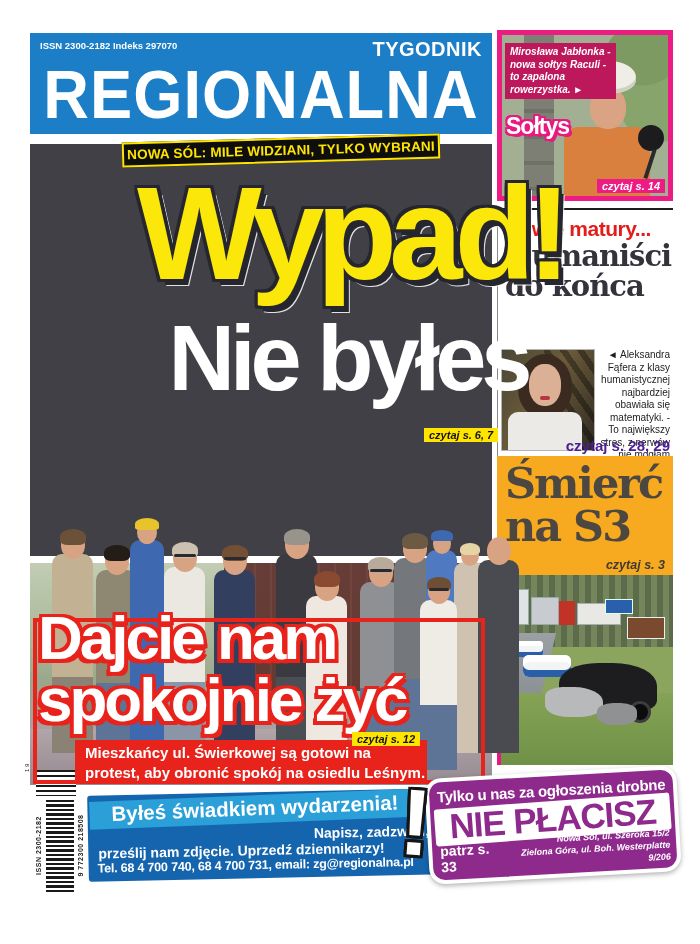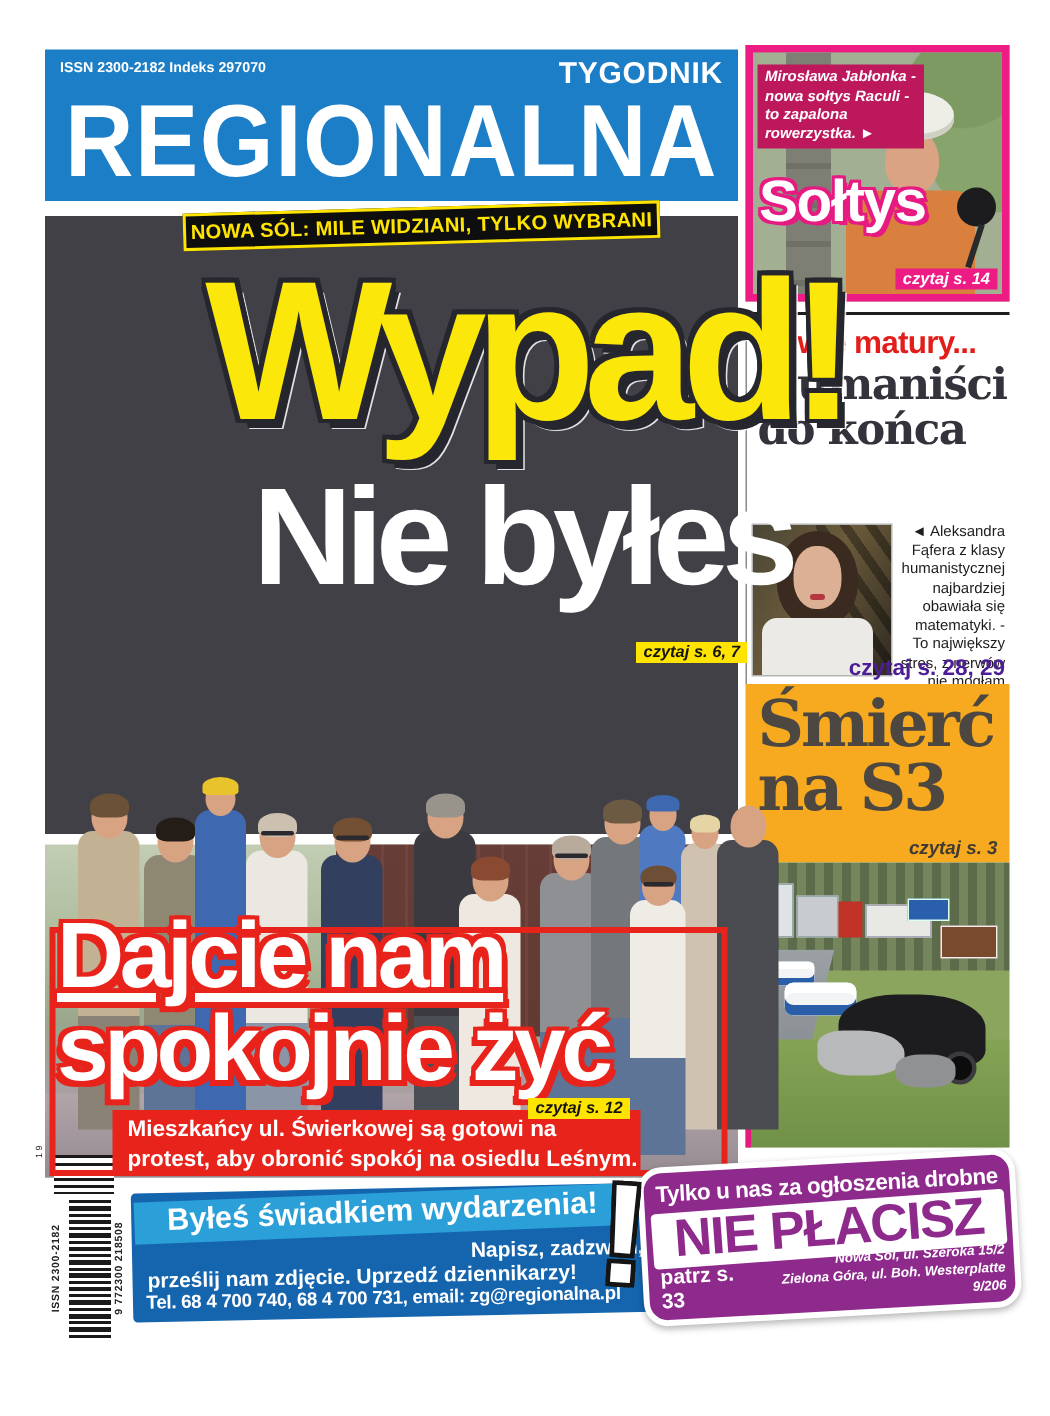--- a/index.html
+++ b/index.html
@@ -14,21 +14,21 @@
   .masthead{left:0;right:0;top:28px;text-align:center;color:#fff;font-size:62px;font-weight:800;
             line-height:1;letter-spacing:1px;transform:scale(1.02,1.1);transform-origin:center top;}
 
   
   .soltys{left:497px;top:30px;width:176px;height:171px;border:5px solid #ec1c84;box-sizing:border-box;
           background:#9aa88b;overflow:hidden;}
   .soltys-caption{left:3px;top:8px;width:101px;background:#be185d;color:#fff;font-size:10px;
                   font-weight:bold;padding:3px 5px;line-height:1.25;z-index:4;font-style:italic;}
   .outline-pink{text-shadow:2px 0 0 #e61b82,-2px 0 0 #e61b82,0 2px 0 #e61b82,0 -2px 0 #e61b82,
     2px 2px 0 #e61b82,-2px -2px 0 #e61b82,2px -2px 0 #e61b82,-2px 2px 0 #e61b82,3px 3px 0 #e61b82;}
-  .soltys-h{left:4px;color:#fff;font-weight:800;font-size:39px;line-height:1;letter-spacing:-1px;z-index:4;}
+  .soltys-h{left:4px;color:#fff;font-weight:800;font-size:23px;line-height:1;letter-spacing:-1px;z-index:4;}
   .soltys-ref{right:3px;bottom:3px;background:#ec1c84;color:#fff;font-size:11px;font-weight:bold;
               font-style:italic;padding:1px 5px;z-index:4;}
 
   
   .matura{left:497px;top:208px;width:176px;height:248px;border-top:2px solid #1d1d1d;border-left:1px solid #8a8a8a;box-sizing:border-box;}
   .matura-kicker{margin:7px 0 0 19px;color:#e31d1a;font-size:21px;font-weight:800;letter-spacing:-.5px;}
   .matura-h{margin-left:7px;font-family:"DejaVu Serif",serif;font-weight:bold;font-size:29px;
             line-height:1.05;color:#34323a;letter-spacing:-1px;}
   .matura-photo{left:3px;top:139px;width:92px;height:100px;border:1px solid #b5b5b5;overflow:hidden;
                 background:linear-gradient(120deg,#4a4636 0%,#6b5b3a 45%,#2f2a22 100%);}
@@ -260,21 +260,21 @@
           <div style="position:absolute;left:8.5px;top:2px;width:24px;height:27.599999999999998px;background:#d8a383;border-radius:50%;"></div>
         </div>
         <div style="position: absolute; left: 390px; top: 62px; width: 37px; height: 193px;">
           <div style="position:absolute;left:0;top:23px;width:37px;height:170px;background:linear-gradient(180deg,#efece6 0 62%,#5e7496 62%);border-radius:10px 10px 0 0;"></div>
           <div style="position:absolute;left:7.5px;top:2px;width:22px;height:25.299999999999997px;background:#d8a383;border-radius:50%;"></div>
           <div style="position:absolute;left:6.5px;top:0;width:24px;height:14.3px;background:#6e4e34;border-radius:50% 50% 30% 30%;"></div>
           <div style="position:absolute;left:8.5px;top:11.35px;width:20px;height:3px;background:#2a2a2e;border-radius:2px;"></div>
         </div>
       </div>
     <div class="abs frame"></div>
-    <div class="abs dajcie outline-red" style="top:92px;text-decoration:underline;">Dajcie nam</div>
+    <div class="abs dajcie outline-red" style="top:92px;">Dajcie nam</div>
     <div class="abs dajcie outline-red" style="top:154px;">spokojnie żyć</div>
     <div class="abs ref-tag ref12">czytaj s. 12</div>
     <div class="abs strip">
       <div>Mieszkańcy ul. Świerkowej są gotowi na</div>
       <div>protest, aby obronić spokój na osiedlu Leśnym.</div>
     </div>
   </div>
 
   <div class="abs bc1"></div>
   <div class="abs bc1-label">1 9</div>

